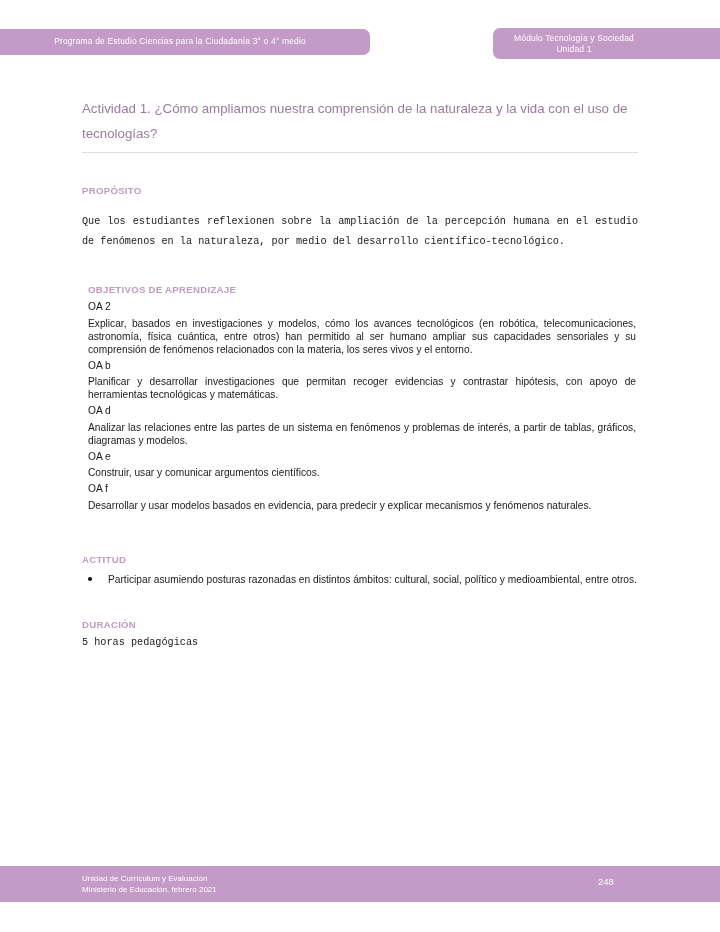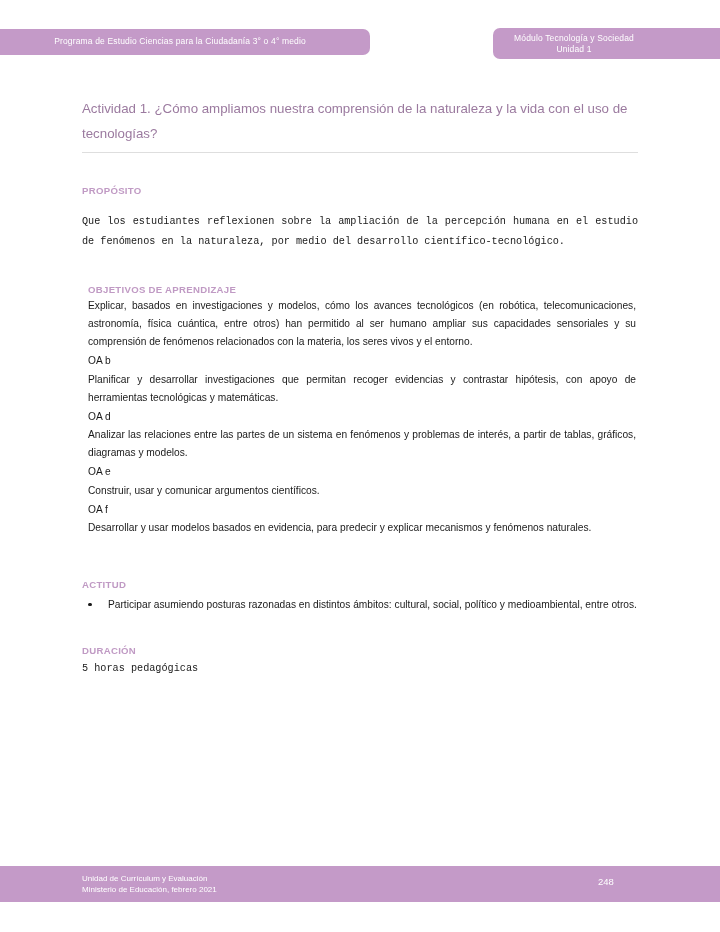--- a/index.html
+++ b/index.html
@@ -111,21 +111,21 @@
     padding: 0;
     list-style: none;
   }
   .oa-code {
     font-size: 10.2px;
     line-height: 19.5px;
     margin: 0;
   }
   .oa-text {
     font-size: 10.2px;
-    line-height: 18px;
+    line-height: 13px;
     text-align: justify;
     margin: 0;
     padding-right: 2px;
   }
 
   #actitud-section { margin-top: 42px; }
   .bullet-list {
     margin: 5px 0 0 0;
     padding: 0;
     list-style: none;
@@ -196,20 +196,21 @@
 
   <div class="section" id="proposito-section">
     <div class="section-heading">PROPÓSITO</div>
     <p class="body-text">Que los estudiantes reflexionen sobre la ampliación de la percepción humana en el estudio de fenómenos en la naturaleza, por medio del desarrollo científico-tecnológico.</p>
   </div>
 
   <div class="section" id="objetivos-section">
     <div class="section-heading">OBJETIVOS DE APRENDIZAJE</div>
     <ul class="oa-list" id="oa-list">
         <li>
+          <div class="oa-code">OA 2</div>
           <div class="oa-text">Explicar, basados en investigaciones y modelos, cómo los avances tecnológicos (en robótica, telecomunicaciones, astronomía, física cuántica, entre otros) han permitido al ser humano ampliar sus capacidades sensoriales y su comprensión de fenómenos relacionados con la materia, los seres vivos y el entorno.</div>
         </li>
         <li>
           <div class="oa-code">OA b</div>
           <div class="oa-text">Planificar y desarrollar investigaciones que permitan recoger evidencias y contrastar hipótesis, con apoyo de herramientas tecnológicas y matemáticas.</div>
         </li>
         <li>
           <div class="oa-code">OA d</div>
           <div class="oa-text">Analizar las relaciones entre las partes de un sistema en fenómenos y problemas de interés, a partir de tablas, gráficos, diagramas y modelos.</div>
         </li>

